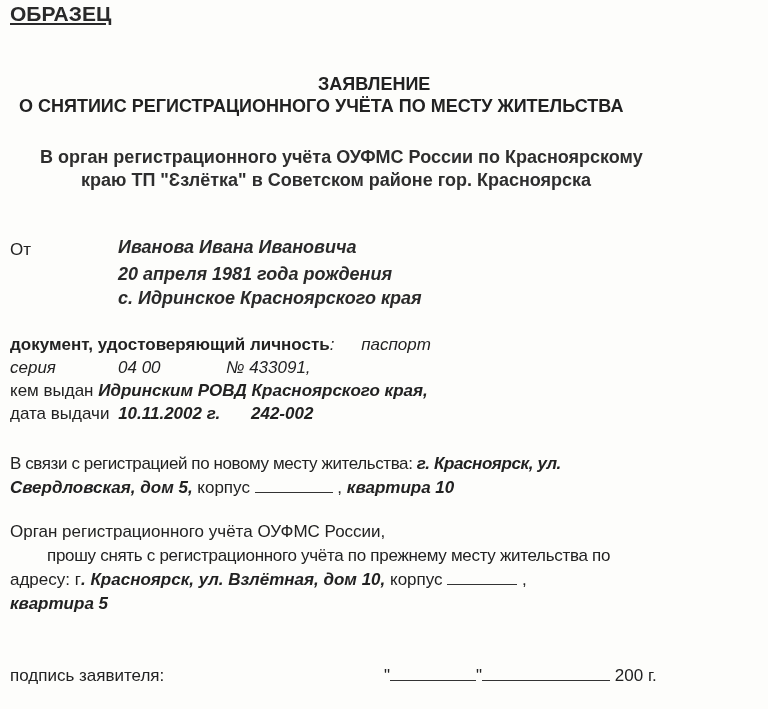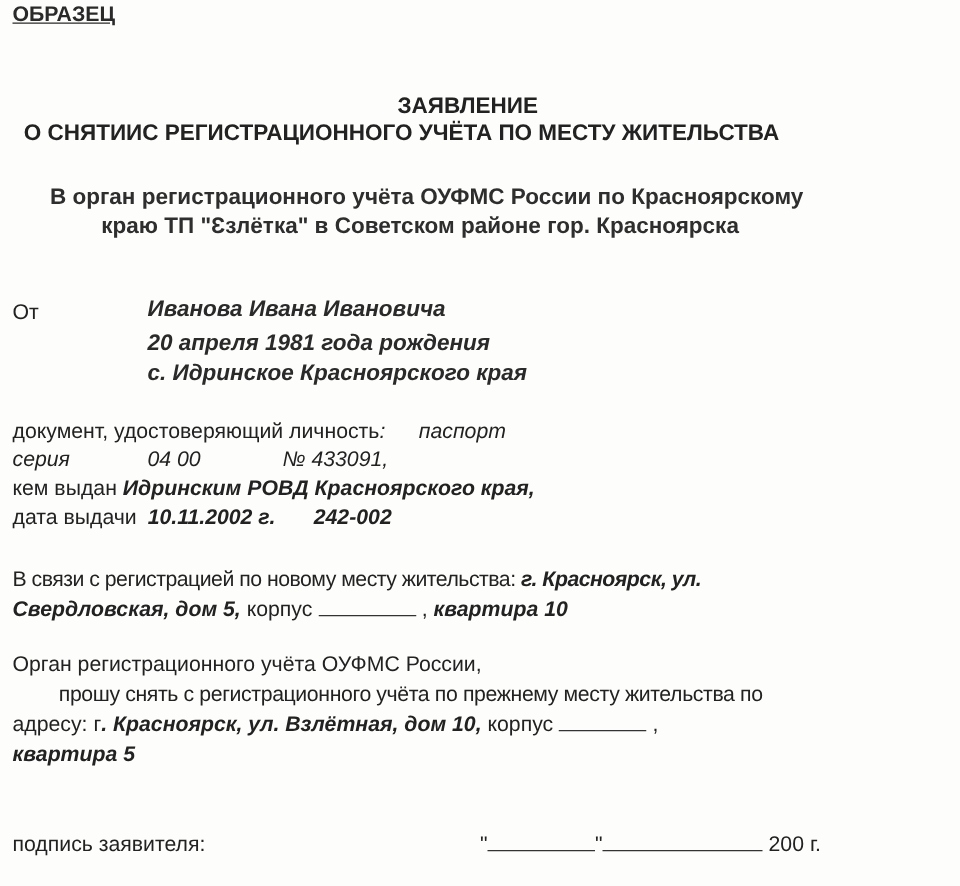--- a/index.html
+++ b/index.html
@@ -4,28 +4,28 @@
 <style>
   html, body { margin: 0; padding: 0; }
   body {
     width: 768px; height: 709px; overflow: hidden;
     background: #fdfdfb;
     color: #222;
     font-family: "Liberation Sans", sans-serif;
     position: relative;
   }
   .abs { position: absolute; white-space: nowrap; }
-  .sample { left: 10px; top: 2px; font-size: 17px; font-weight: bold; text-decoration: underline; color: #2a2a2a; }
+  .sample { left: 10px; top: 2px; font-size: 21px; font-weight: bold; text-decoration: underline; color: #2a2a2a; }
   .title2 { left: 19px; top: 96px; font-size: 18px; font-weight: bold; }
   .addr1 { left: 40px; top: 147px; font-size: 18px; font-weight: bold; color: #2e2e2e; }
   .addr2 { left: 81px; top: 170px; font-size: 18px; font-weight: bold; color: #2e2e2e; }
   .from-label { left: 10px; top: 240px; font-size: 17px; }
   .from-val { left: 118px; font-size: 18px; font-weight: bold; font-style: italic; color: #2a2a2a; }
   .doc-line { font-size: 17px; }
-  .b { font-weight: normal; }
+  .b { font-weight: bold; }
   .i { font-style: italic; }
   .bi { font-weight: bold; font-style: italic; }
   .cond { font-size: 17px; transform-origin: left top; }
   .blank { display: inline-block; border-bottom: 1.5px solid #333; height: 14px; vertical-align: baseline; }
 </style>
 </head>
 <body>
 
 <div class="abs sample">ОБРАЗЕЦ</div>
 

